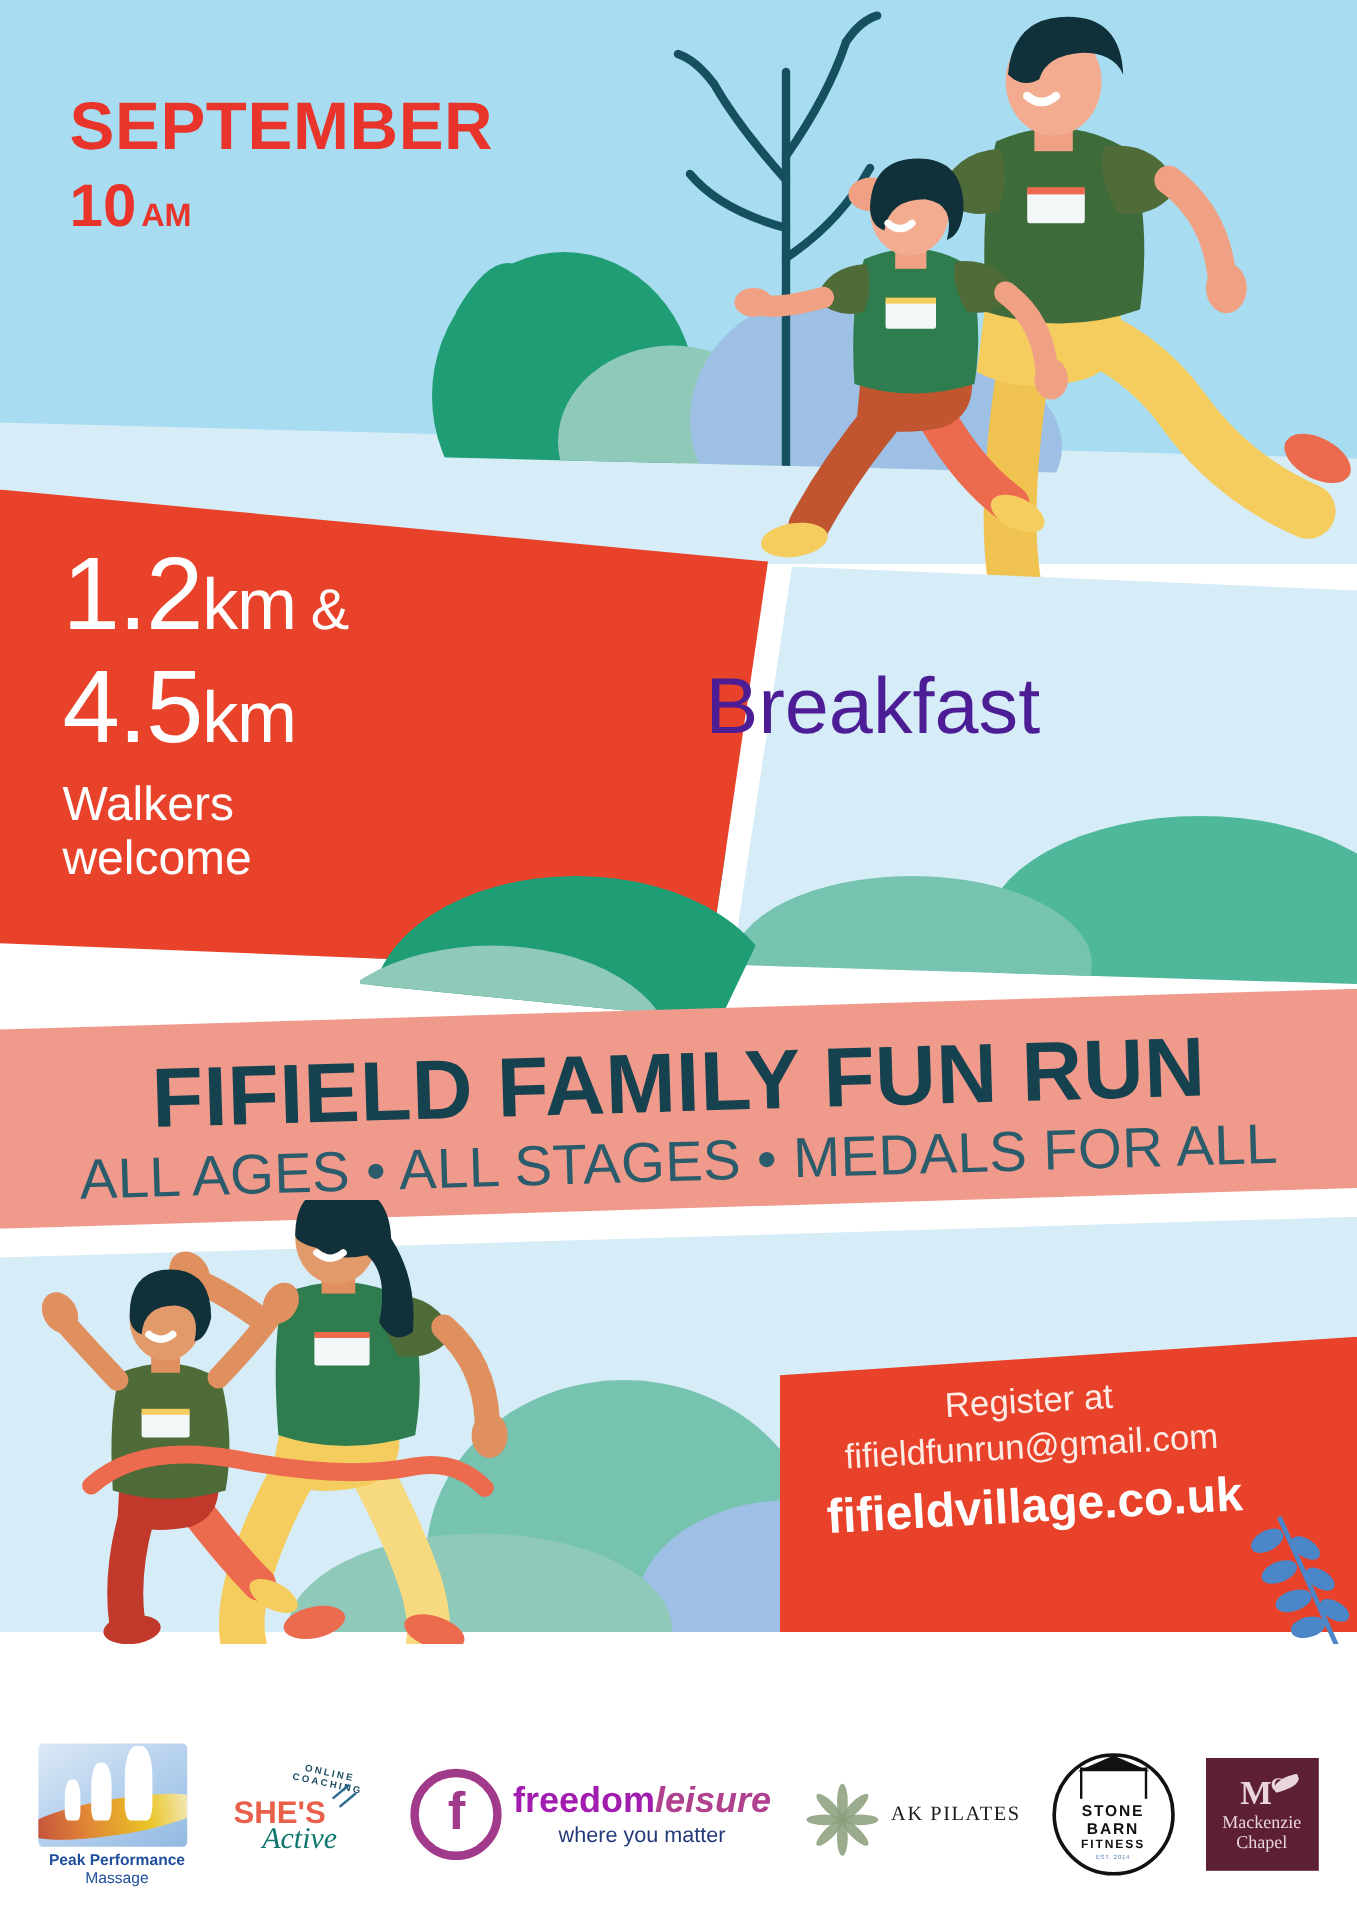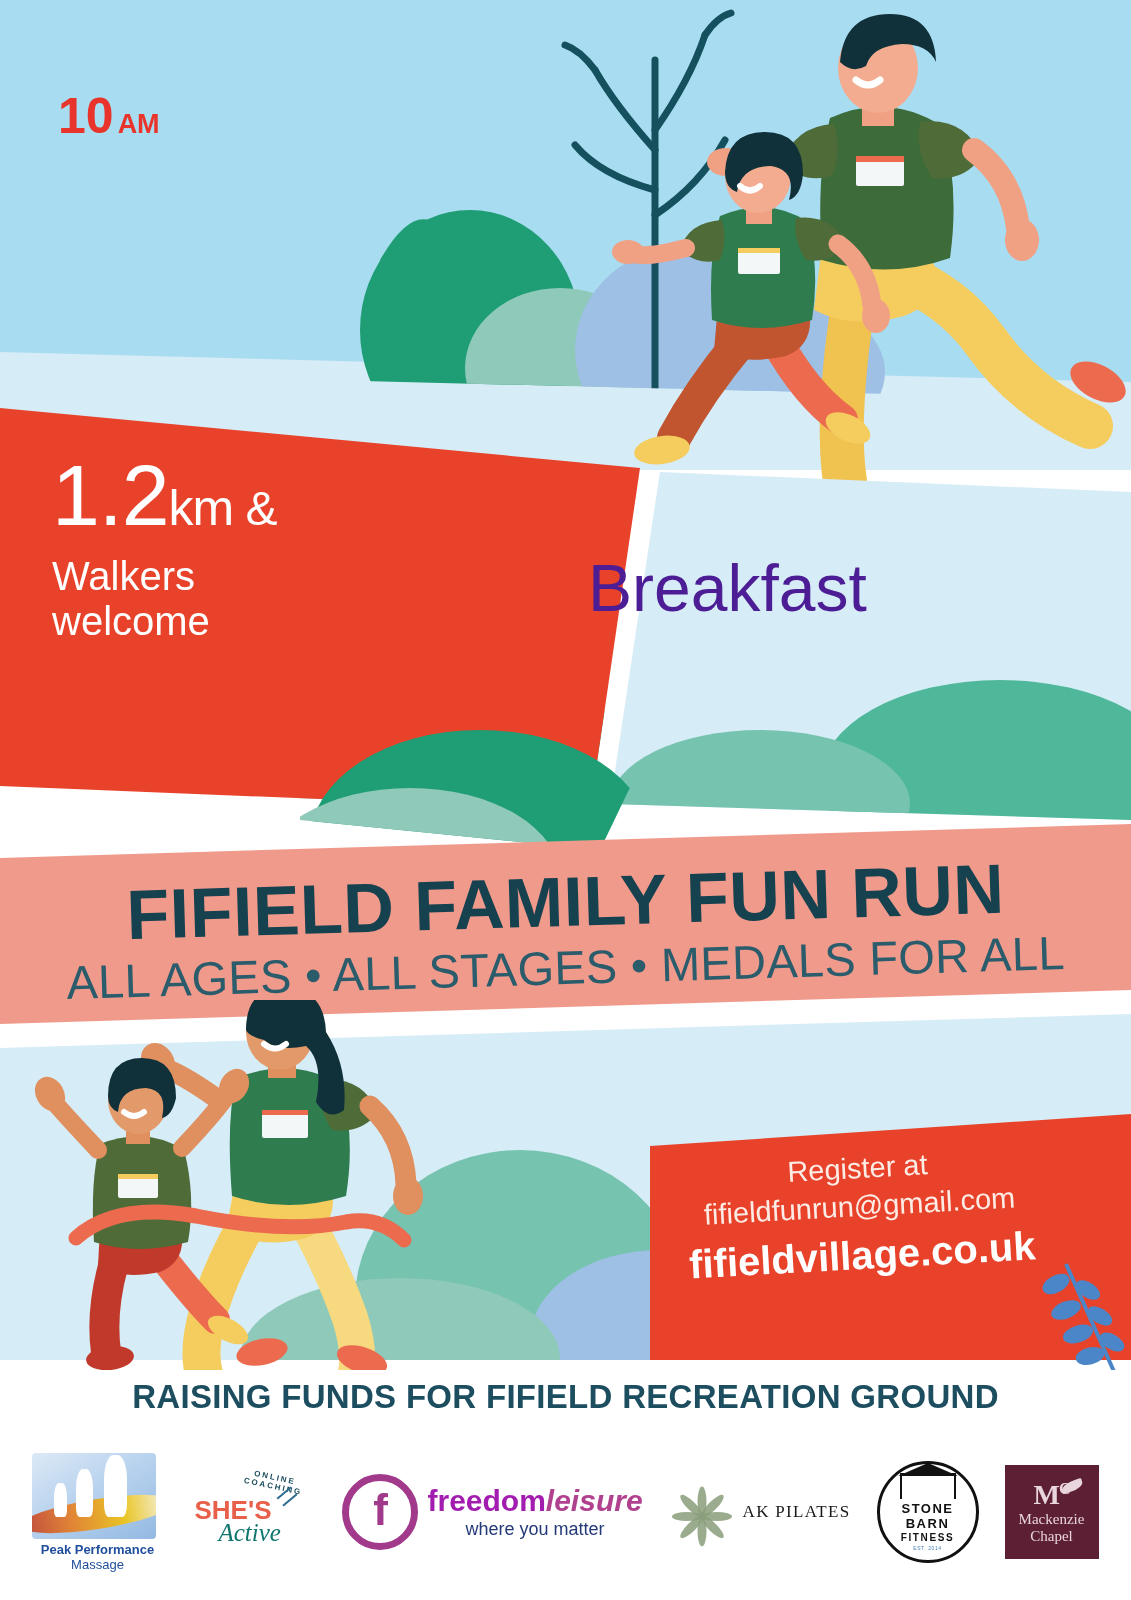--- a/index.html
+++ b/index.html
@@ -49,21 +49,21 @@
   .date-block{left:58px;top:78px;color:#e8342a;line-height:0.98;}
   .date-line1{font-size:56px;font-weight:700;letter-spacing:0.5px;white-space:nowrap;}
   .date-sup{font-size:30px;vertical-align:super;font-weight:700;}
   .date-line2{font-size:56px;font-weight:700;letter-spacing:0.5px;}
   .date-time{font-size:50px;font-weight:700;margin-top:14px;}
   .date-ampm{font-size:27px;font-weight:700;margin-left:4px;}
 
   
   .dist-block{left:52px;top:452px;color:#ffffff;line-height:1.0;}
   .dist-1{font-size:86px;font-weight:400;letter-spacing:-1px;}
-  .dist-unit{font-size:50px;font-weight:400;}
+  .dist-unit{font-size:60px;font-weight:400;}
   .dist-amp{font-size:48px;font-weight:400;}
   .dist-2{font-size:86px;font-weight:400;letter-spacing:-1px;margin-top:8px;}
   .walkers{font-size:40px;font-weight:400;line-height:1.12;margin-top:16px;}
 
   
   .bbq{left:588px;top:552px;color:#4c1d95;font-size:66px;font-weight:400;line-height:1.12;}
 
   
   .title-main{
     left:0;top:862px;width:1131px;text-align:center;color:#16414f;
@@ -365,44 +365,45 @@
       <rect x="96" y="120" width="24" height="24" fill="#e08f5e"></rect>
       <ellipse cx="108" cy="100" rx="30" ry="34" fill="#e39a6b"></ellipse>
       <path d="M78 96 q0 -38 34 -38 q34 0 34 40 q-4 18 -14 20 q6 -28 -16 -30 q-26 0 -28 24 q-10 -4 -10 -16 z" fill="#10313a"></path>
       <path d="M94 112 q10 8 20 0" stroke="#ffffff" stroke-width="6" fill="none" stroke-linecap="round"></path>
     </g>
 
     <path d="M46 238 q40 -36 120 -22 q90 18 150 6 q34 -6 58 18" stroke="#ec6a4e" stroke-width="15" fill="none" stroke-linecap="round"></path>
   </svg>
 
   <div class="layer date-block">
+    <div class="date-line2">SEPTEMBER</div>
     <div class="date-time"><span>10</span><span class="date-ampm">AM</span></div>
   </div>
 
   <div class="layer dist-block">
     <div class="dist-1"><span>1.2</span><span class="dist-unit">km</span><span class="dist-amp"> &amp;</span></div>
+    <div class="dist-2"><span>4.5</span><span class="dist-unit">km</span></div>
     <div class="walkers" style="white-space:pre-line">Walkers
 welcome</div>
   </div>
 
   <div class="layer bbq">
     <div>Breakfast</div>
   </div>
 
   <div class="layer title-main">FIFIELD FAMILY FUN RUN</div>
   <div class="layer title-sub">ALL AGES • ALL STAGES • MEDALS FOR ALL</div>
 
   <div class="layer reg-block">
     <div class="reg-line">Register at</div>
     <div class="reg-line">fifieldfunrun@gmail.com</div>
     <div class="reg-site">fifieldvillage.co.uk</div>
   </div>
 
   <div class="layer footer"></div>
-  <div class="funds">RAISING FUNDS FOR FIFIELD RECREATION GROUND</div>
 
   <div class="sponsors">
 
     <div class="spon">
       <div class="pp-wrap">
         <div class="pp-img">
           <div class="pp-swoosh"></div>
           <div class="pp-fig pp-f1"></div>
           <div class="pp-fig pp-f2"></div>
           <div class="pp-fig pp-f3"></div>

